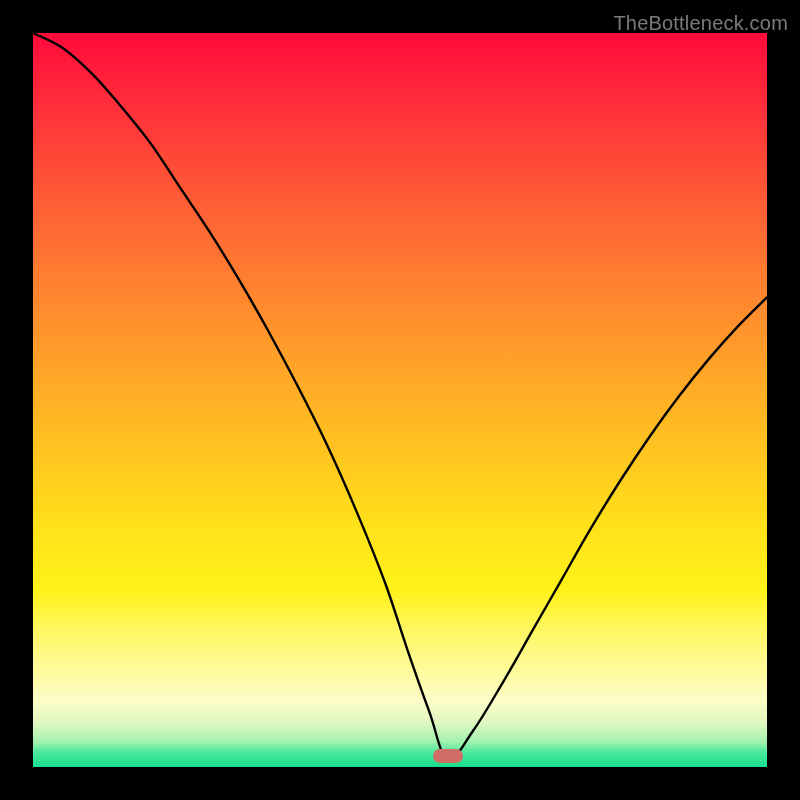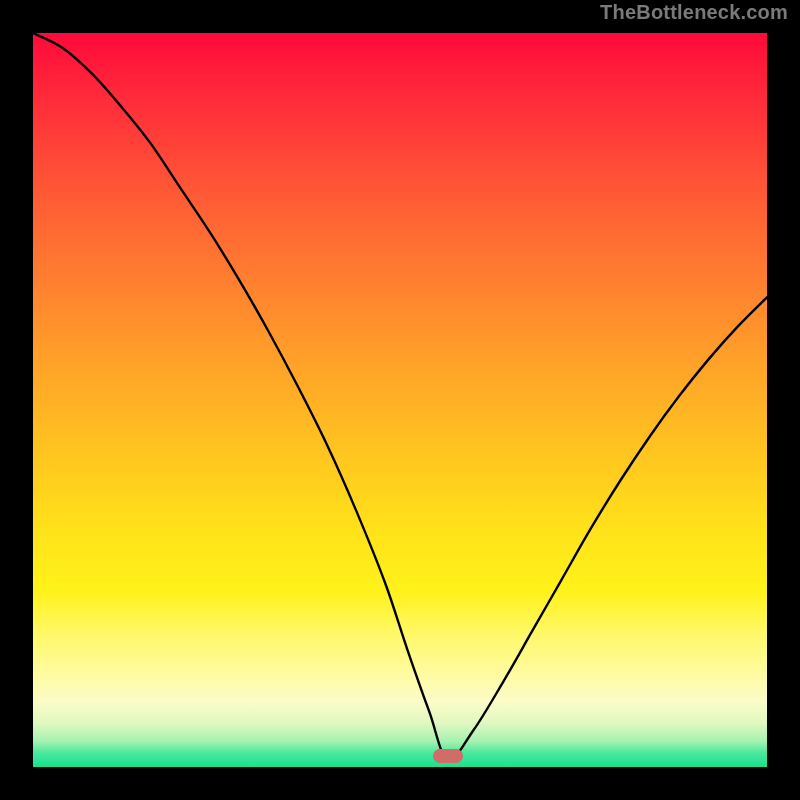--- a/index.html
+++ b/index.html
@@ -56,24 +56,24 @@
     position: absolute;
     width: 30px;
     height: 14px;
     background: #cf6d66;
     border-radius: 7px;
     transform: translate(-50%, -50%);
     pointer-events: none;
   }
   .attribution {
     position: absolute;
-    top: 1px;
+    top: 12px;
     right: 12px;
     font-size: 20px;
-    font-weight: 700;
+    font-weight: 400;
     color: #7a7a7a;
     letter-spacing: 0.2px;
     user-select: none;
   }
 </style>
 </head>
 <body>
 
 <div class="frame">
   <div class="plot-area">

